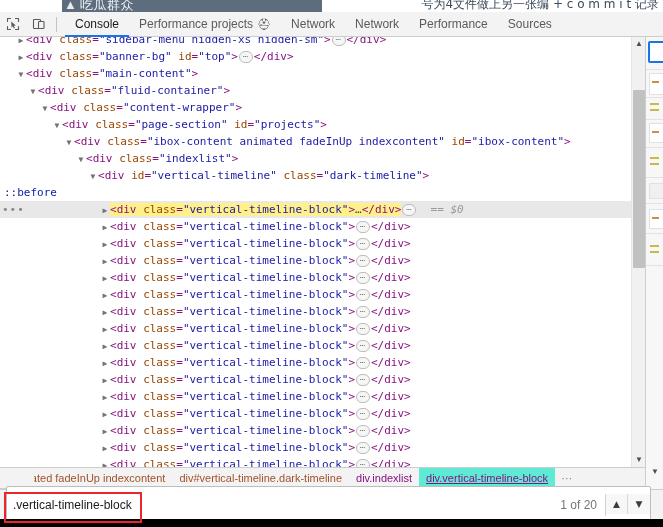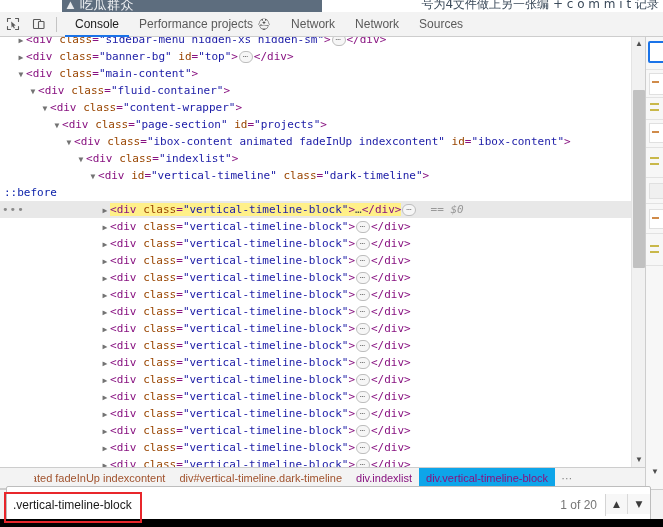--- a/index.html
+++ b/index.html
@@ -225,22 +225,23 @@
   }
   .crumb {
     padding: 0 7px;
     height: 22px; line-height: 22px;
     white-space: nowrap;
     cursor: pointer;
   }
   .crumb.c-a { color: #881280; }
   .crumb.c-b { color: #a0522d; }
   .crumb.c-sel {
-    background: #0ea5e9;
+    background: #5eead4;
     color: #881280;
+    text-decoration: underline;
   }
   .crumb.more { color: #888; letter-spacing: 1px; padding: 0 6px; }
   .crumb-scrollcut {
     position: absolute; left: 0; top: 0;
     width: 34px; height: 22px;
     background: #f3f3f3;
   }
 
   
   .findbar {
@@ -354,20 +355,23 @@
       </div>
       <div class="dt-tab">
         <span>Performance projects</span>
         <span class="warn-glyph">⛑</span>
       </div>
       <div class="dt-tab">
         <span>Network</span>
       </div>
       <div class="dt-tab">
         <span>Network</span>
+      </div>
+      <div class="dt-tab">
+        <span>Performance</span>
       </div>
       <div class="dt-tab">
         <span>Sources</span>
       </div>
     </div>
   </div>
 
   <div class="elements-panel">
 
     <div class="partial-top">

